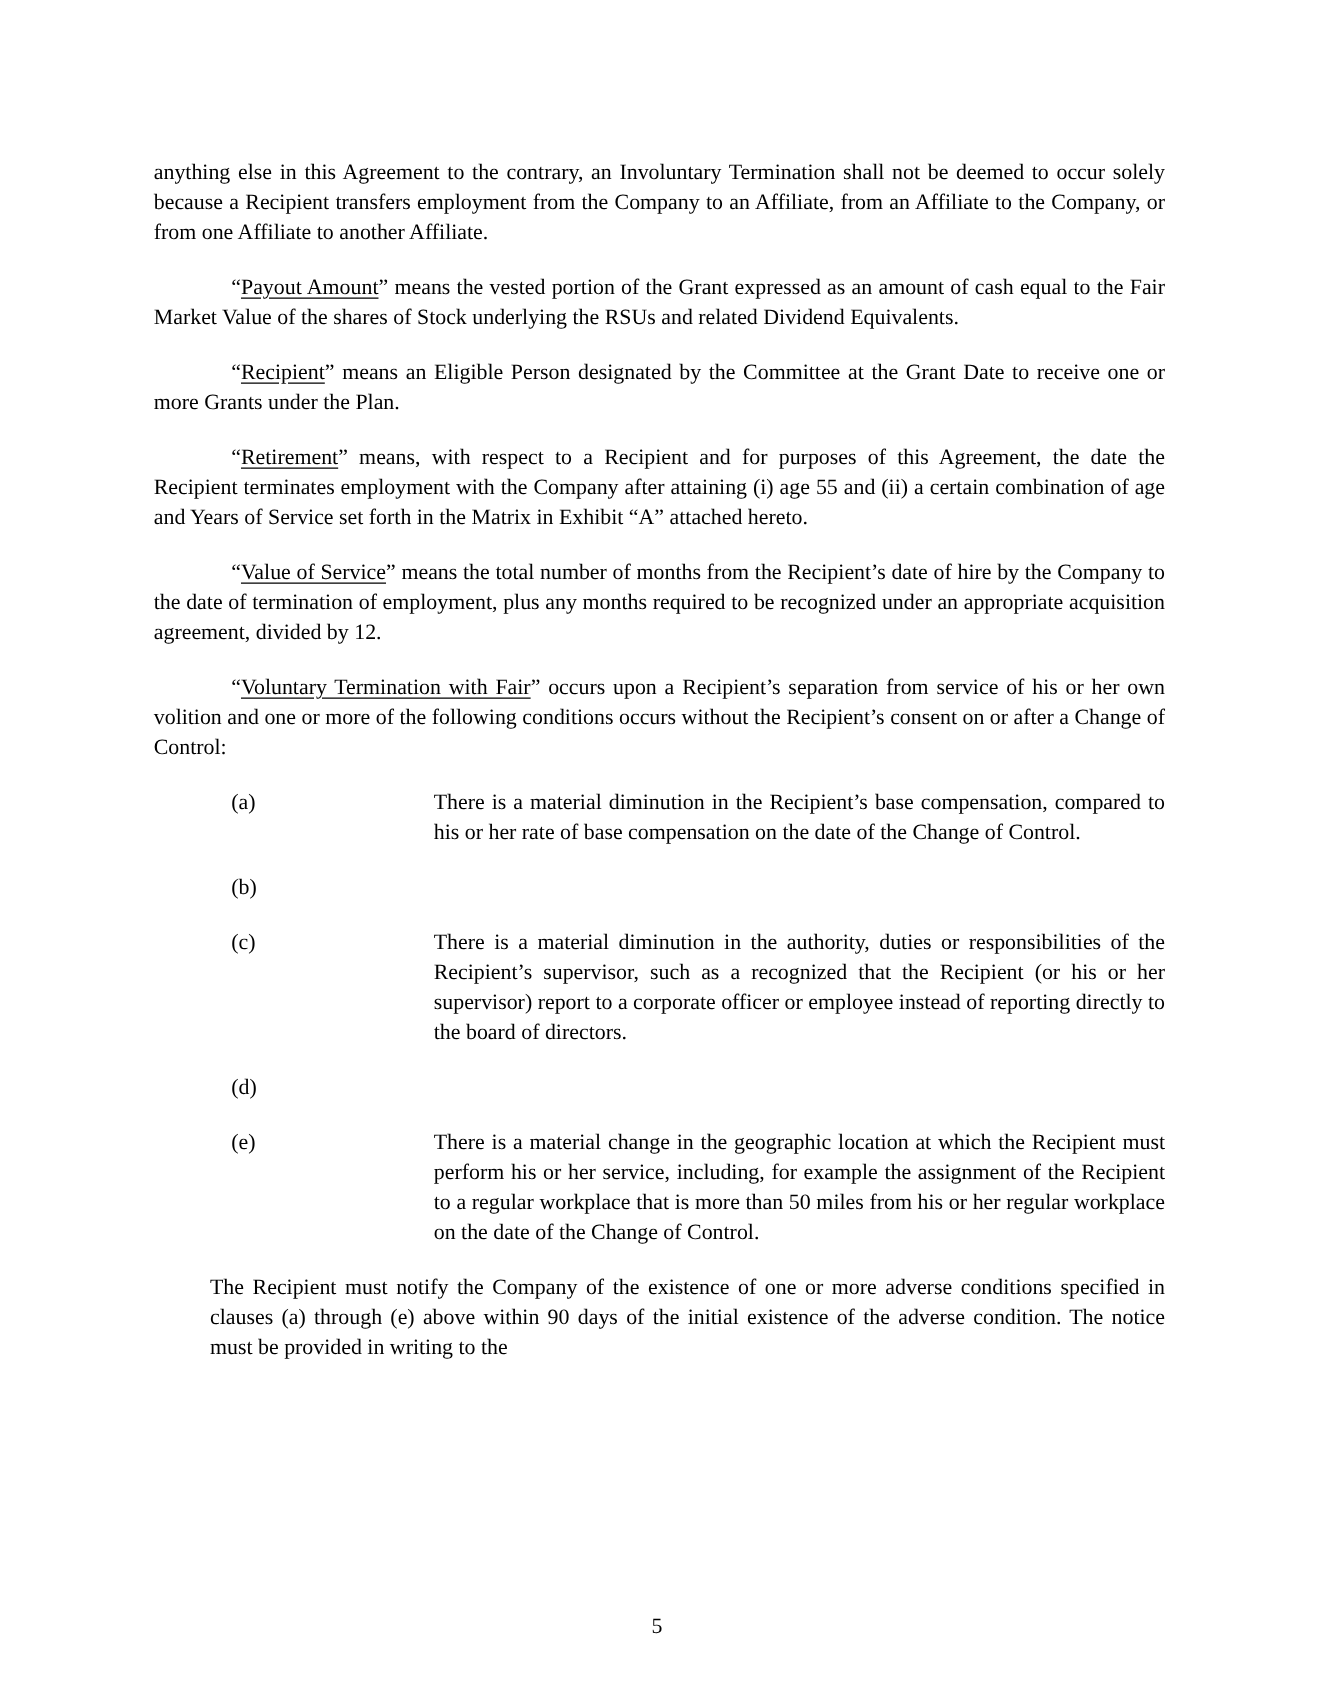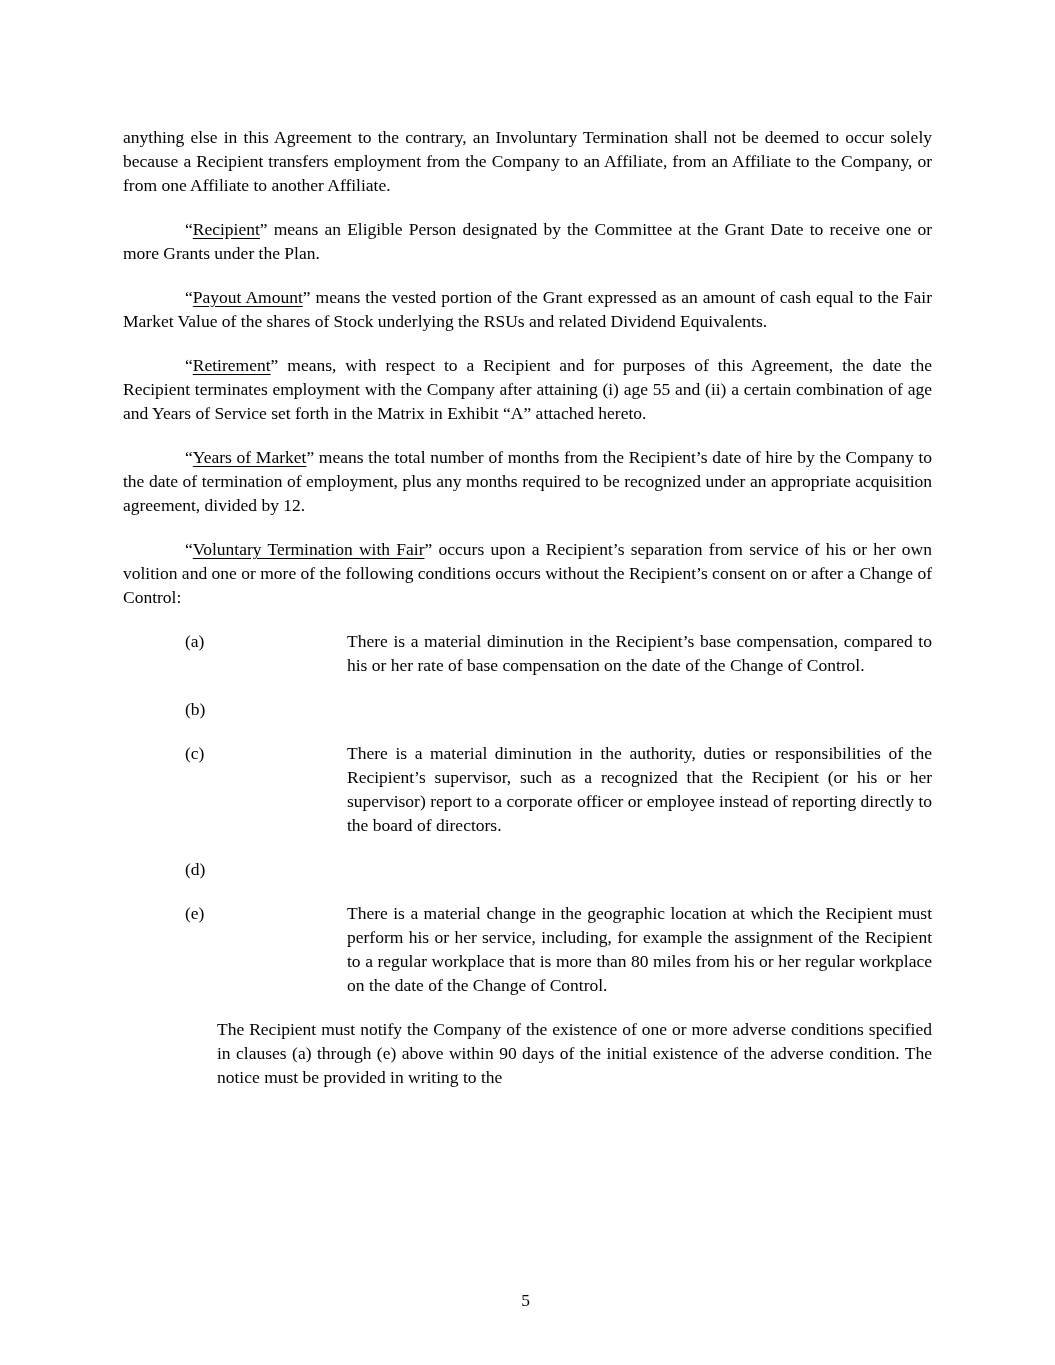--- a/index.html
+++ b/index.html
@@ -43,46 +43,46 @@
     flex: 0 0 auto;
     width: 125px;
     margin-left: 62px;
   }
   .list-text {
     flex: 1 1 auto;
     text-align: justify;
     margin-left: 37px;
   }
   .closing {
-    margin-left: 94px;
+    margin-left: 45px;
     text-align: justify;
   }
   .page-number {
     position: absolute;
     left: 0;
     top: 1288px;
     width: 100%;
     text-align: center;
   }
 </style>
 </head>
 <body>
 
 <div class="page">
   <div class="content">
 
     <p class="para">anything else in this Agreement to the contrary, an Involuntary Termination shall not be deemed to occur solely because a Recipient transfers employment from the Company to an Affiliate, from an Affiliate to the Company, or from one Affiliate to another Affiliate.</p>
 
+    <p class="para first-indent"><span>“</span><span class="term">Payout Amount</span><span>” means the vested portion of the Grant expressed as an amount of cash equal to the Fair Market Value of the shares of Stock underlying the RSUs and related Dividend Equivalents.</span></p>
+
     <p class="para first-indent"><span>“</span><span class="term">Recipient</span><span>” means an Eligible Person designated by the Committee at the Grant Date to receive one or more Grants under the Plan.</span></p>
-
-    <p class="para first-indent"><span>“</span><span class="term">Payout Amount</span><span>” means the vested portion of the Grant expressed as an amount of cash equal to the Fair Market Value of the shares of Stock underlying the RSUs and related Dividend Equivalents.</span></p>
 
     <p class="para first-indent"><span>“</span><span class="term">Retirement</span><span>” means, with respect to a Recipient and for purposes of this Agreement, the date the Recipient terminates employment with the Company after attaining (i) age 55 and (ii) a certain combination of age and Years of Service set forth in the Matrix in Exhibit “A” attached hereto.</span></p>
 
-    <p class="para first-indent"><span>“</span><span class="term">Years of Market</span><span>” means the total number of months from the Recipient’s date of hire by the Company to the date of termination of employment, plus any months required to be recognized under an appropriate acquisition agreement, divided by 12.</span></p>
+    <p class="para first-indent"><span>“</span><span class="term">Value of Service</span><span>” means the total number of months from the Recipient’s date of hire by the Company to the date of termination of employment, plus any months required to be recognized under an appropriate acquisition agreement, divided by 12.</span></p>
 
     <p class="para first-indent"><span>“</span><span class="term">Voluntary Termination with Fair</span><span>” occurs upon a Recipient’s separation from service of his or her own volition and one or more of the following conditions occurs without the Recipient’s consent on or after a Change of Control:</span></p>
 
     <div class="list-item">
       <span class="list-label">(a)</span>
       <span class="list-text">There is a material diminution in the Recipient’s base compensation, compared to his or her rate of base compensation on the date of the Change of Control.</span>
     </div>
 
     <div class="list-item">
       <span class="list-label">(b)</span>
@@ -92,21 +92,21 @@
       <span class="list-label">(c)</span>
       <span class="list-text">There is a material diminution in the authority, duties or responsibilities of the Recipient’s supervisor, such as a recognized that the Recipient (or his or her supervisor) report to a corporate officer or employee instead of reporting directly to the board of directors.</span>
     </div>
 
     <div class="list-item">
       <span class="list-label">(d)</span>
     </div>
 
     <div class="list-item">
       <span class="list-label">(e)</span>
-      <span class="list-text">There is a material change in the geographic location at which the Recipient must perform his or her service, including, for example the assignment of the Recipient to a regular workplace that is more than 80 miles from his or her regular workplace on the date of the Change of Control.</span>
+      <span class="list-text">There is a material change in the geographic location at which the Recipient must perform his or her service, including, for example the assignment of the Recipient to a regular workplace that is more than 50 miles from his or her regular workplace on the date of the Change of Control.</span>
     </div>
 
     <p class="para closing">The Recipient must notify the Company of the existence of one or more adverse conditions specified in clauses (a) through (e) above within 90 days of the initial existence of the adverse condition.  The notice must be provided in writing to the</p>
 
   </div>
 
   <div class="page-number">5</div>
 </div>
 
 </body></html>

